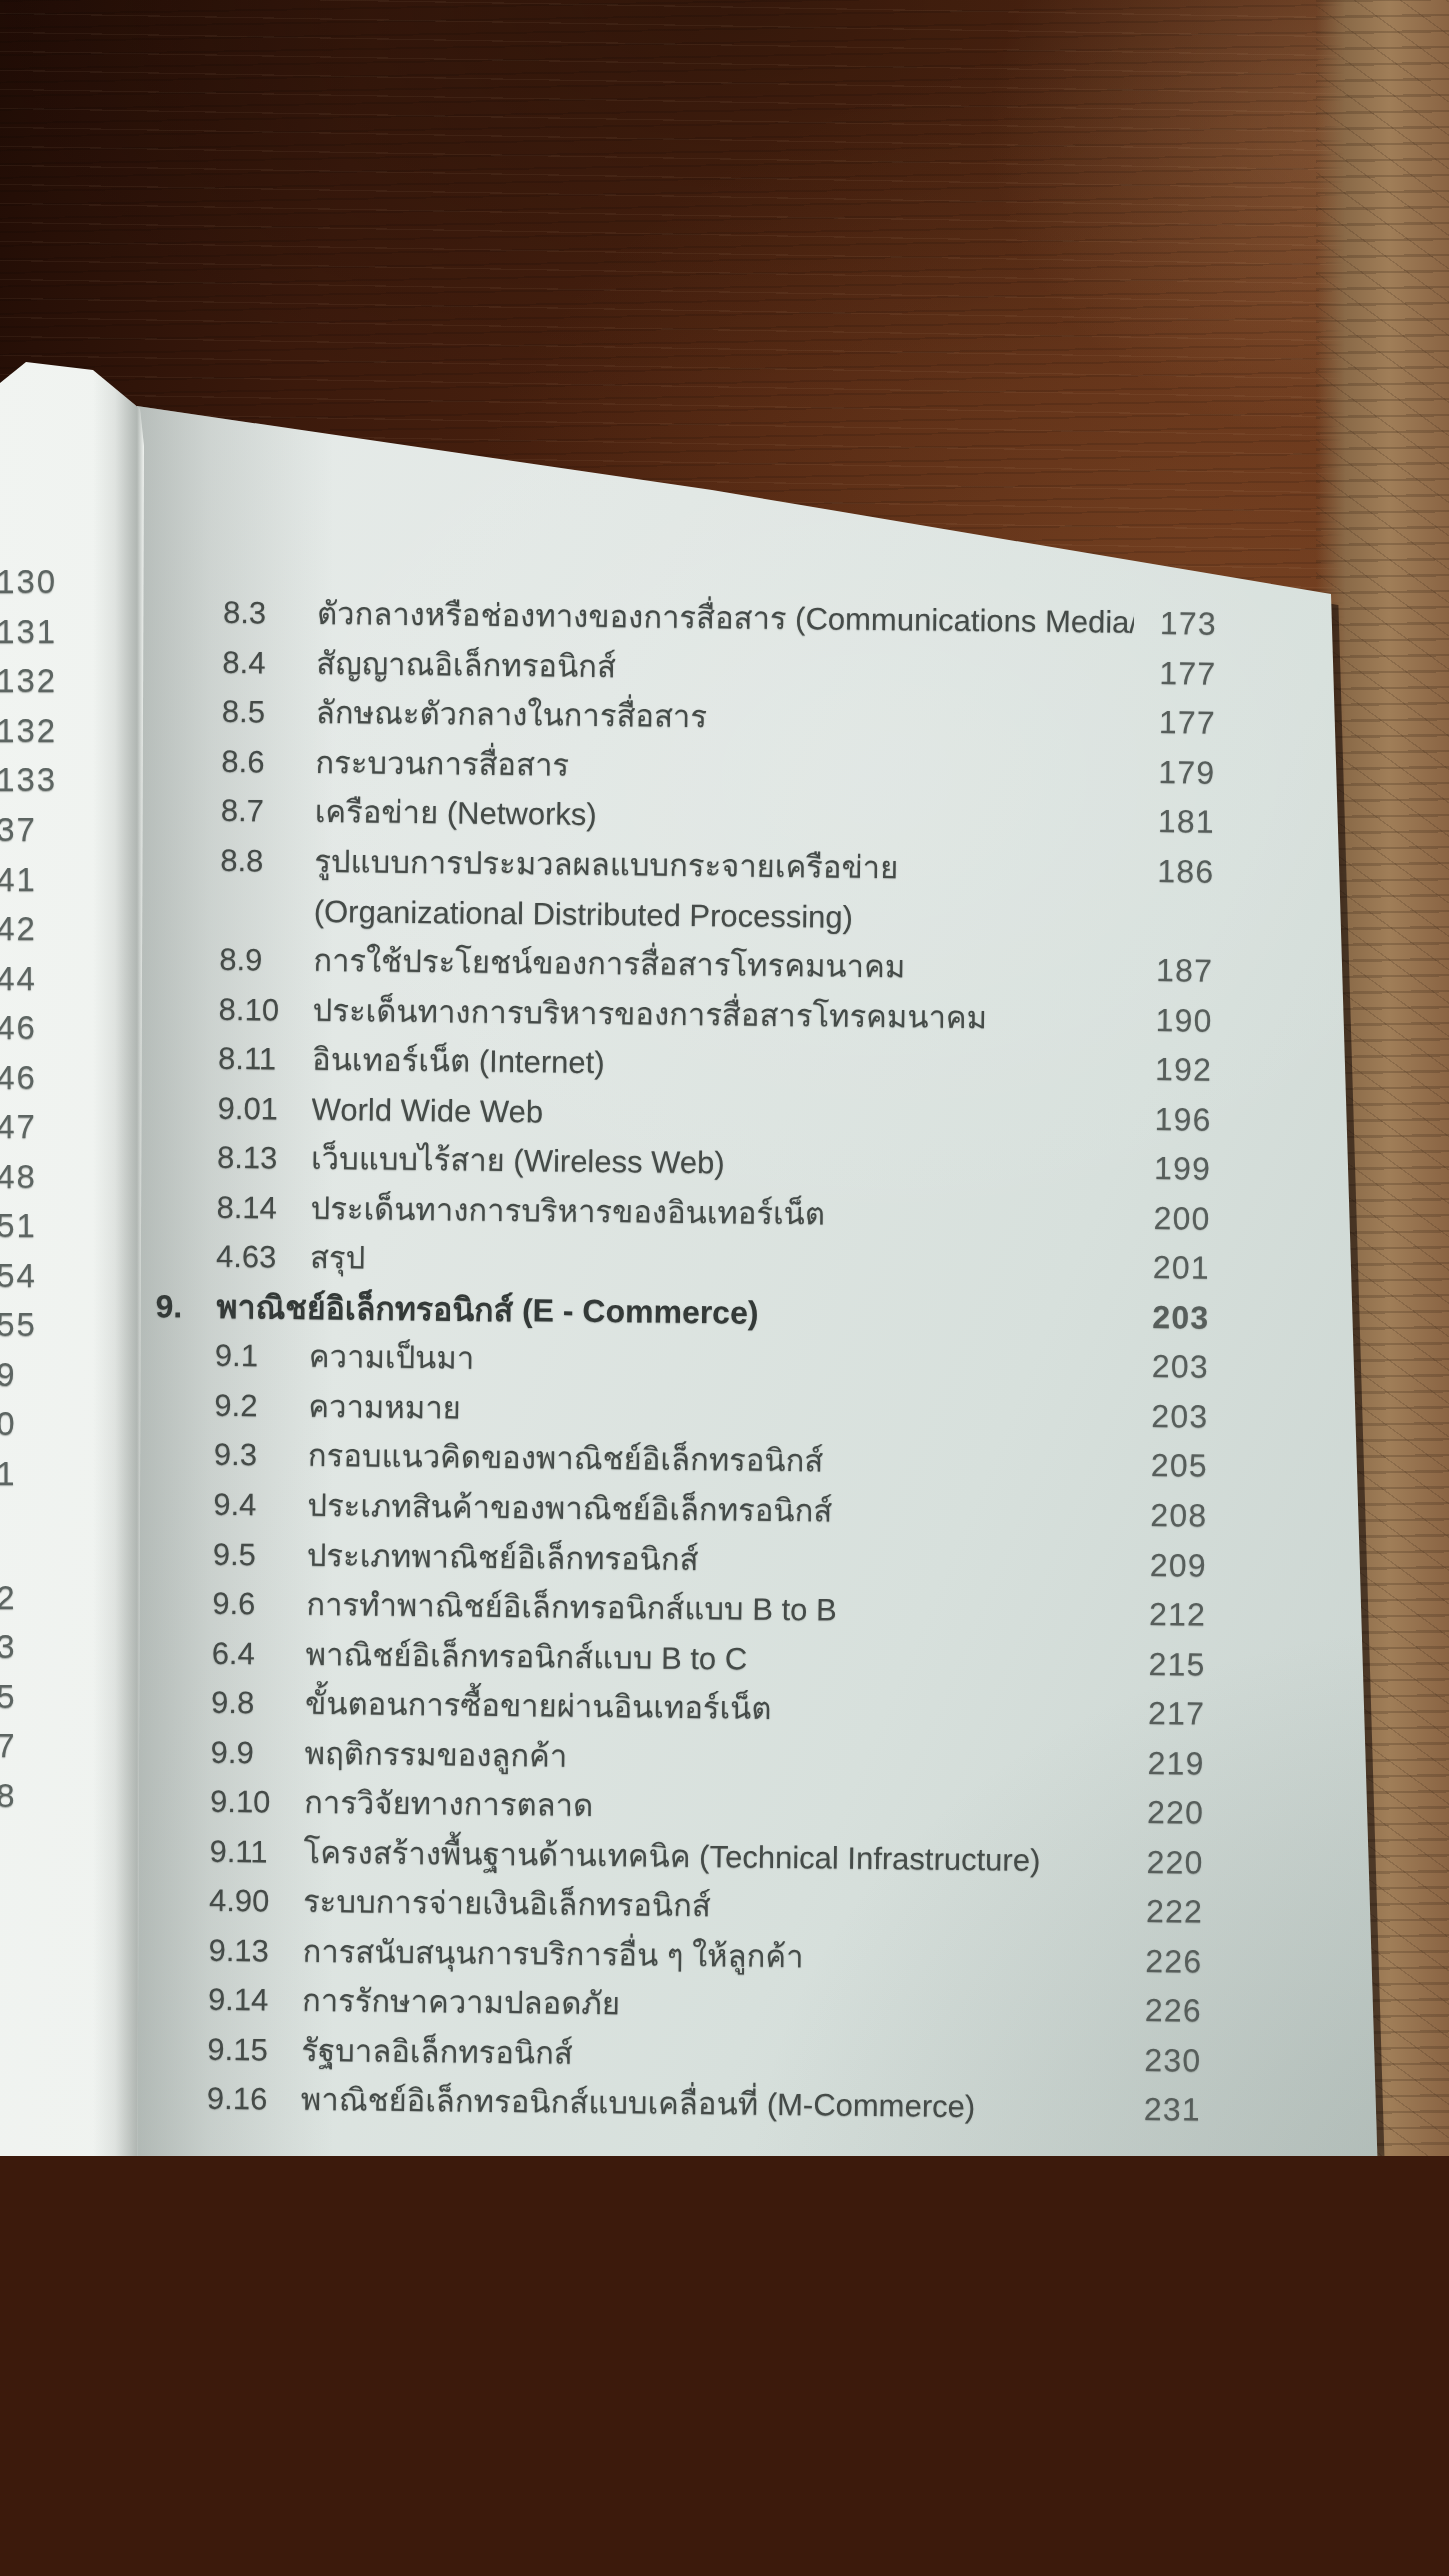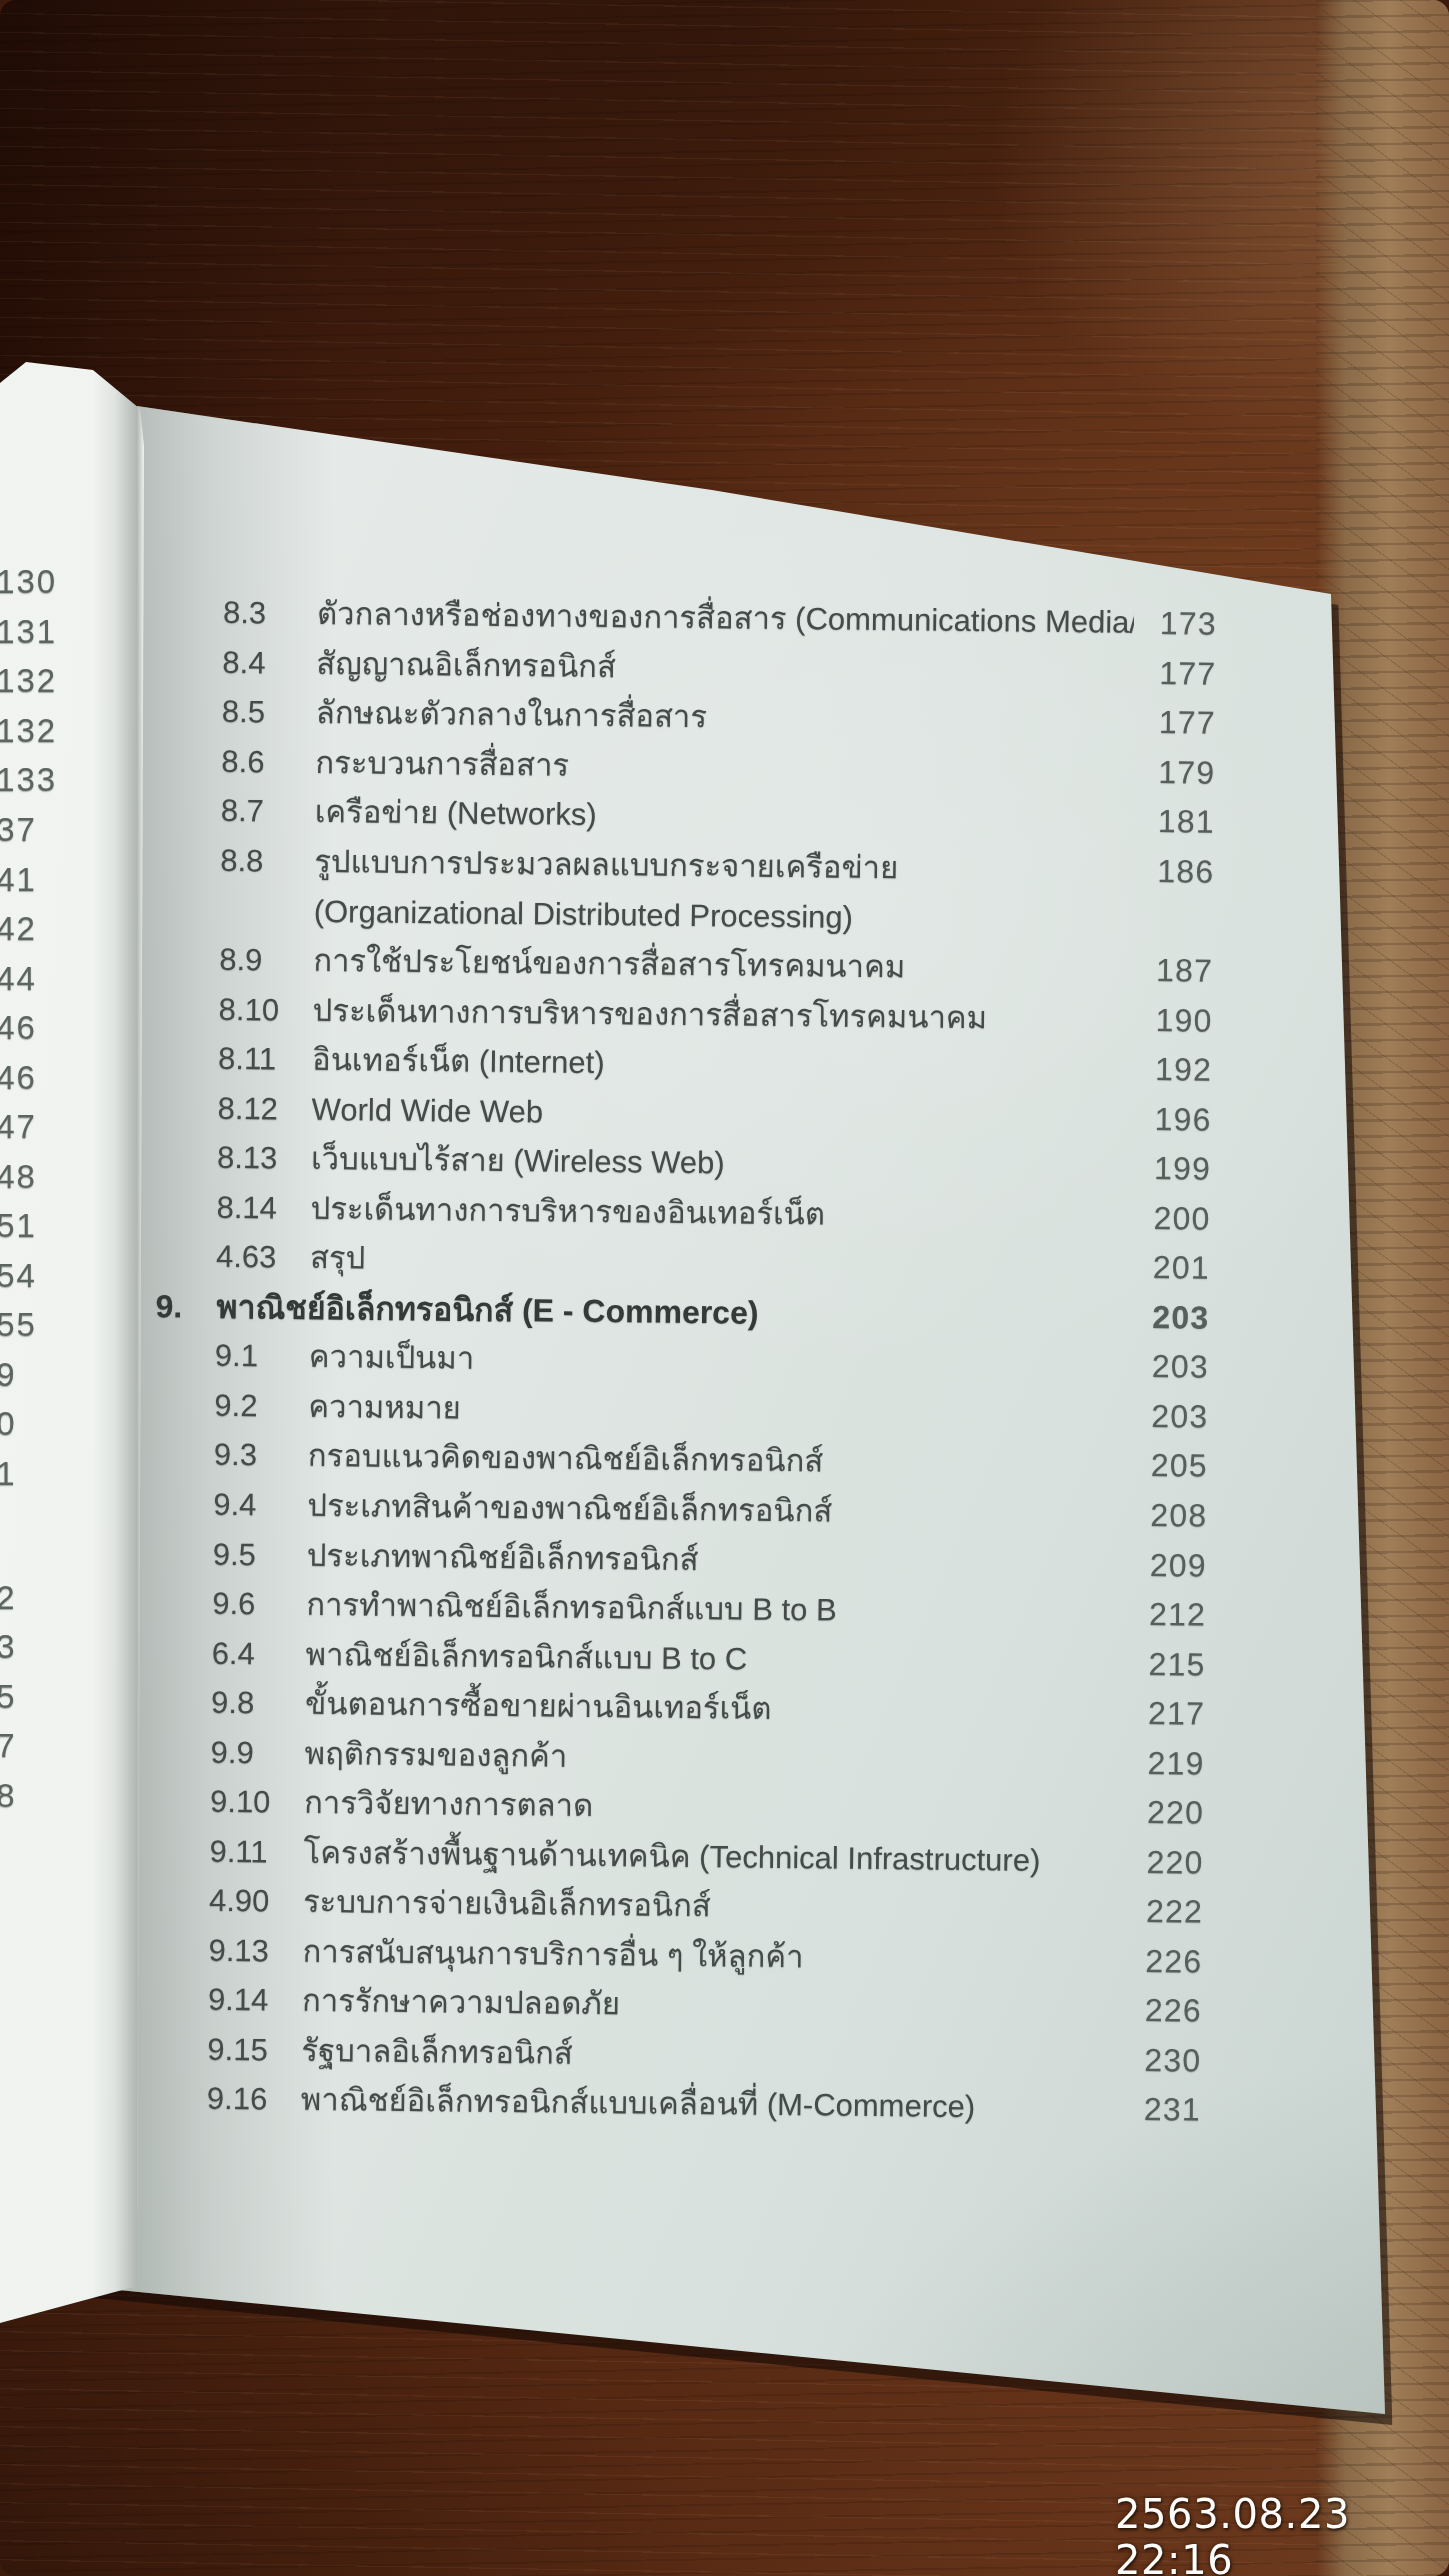--- a/index.html
+++ b/index.html
@@ -1,28 +1,27 @@
 <!DOCTYPE html>
 <html style="font-size:10px"><head>
 <meta charset="utf-8">
 <style>
   html,body{margin:0;padding:0;}
   body{
     width:1449px;height:2576px;
     font-family:"Liberation Sans","DejaVu Sans",sans-serif;
     background:#3c1a0c;
   }
-  .photo{position:relative;width:1449px;height:2576px;overflow:hidden;
+  .photo{position:relative;width:1449px;height:2156px;overflow:hidden;
     background:
       radial-gradient(619px 495px at 96% 6%, rgba(205,160,110,.35), transparent 65%),
       radial-gradient(1053px 805px at 82% 28%, rgba(165,105,58,.30), transparent 70%),
       radial-gradient(1362px 1053px at -8% 112%, rgba(0,0,0,.38), transparent 70%),
       radial-gradient(1115px 557px at 50% 0%, rgba(0,0,0,.30), transparent 75%),
       linear-gradient(102deg,#200c05 0%,#3c1a0c 20%,#4f2410 45%,#5e2e16 70%,#6f3c1f 100%);
-    border-radius: 16px;
   }
   .grain{position:absolute;inset:0;
     background:
       repeating-linear-gradient(179deg, rgba(0,0,0,.11) 0 1.9px, rgba(0,0,0,0) 1.9px 13.6px),
       repeating-linear-gradient(181deg, rgba(255,220,180,.05) 0 1.2px, rgba(0,0,0,0) 1.2px 19px);
   }
   .wood-light-strip{position:absolute;top:0;right:0;width:133px;height:2576px;
     background:
       repeating-linear-gradient(36deg, rgba(60,40,25,.20) 0 1.2px, rgba(0,0,0,0) 1.2px 27px),
       repeating-linear-gradient(179deg, rgba(50,32,18,.22) 0 2.5px, rgba(0,0,0,0) 2.5px 16px),
@@ -153,21 +152,21 @@
         <span class="num">8.10</span>
         <span class="title">ประเด็นทางการบริหารของการสื่อสารโทรคมนาคม</span>
         <span class="page">190</span>
       </div>
       <div class="row" style="top: 1034px;">
         <span class="num">8.11</span>
         <span class="title">อินเทอร์เน็ต (Internet)</span>
         <span class="page">192</span>
       </div>
       <div class="row" style="top: 1084px;">
-        <span class="num">8.12</span>
+        <span class="num">9.01</span>
         <span class="title">World Wide Web</span>
         <span class="page">196</span>
       </div>
       <div class="row" style="top: 1133px;">
         <span class="num">8.13</span>
         <span class="title">เว็บแบบไร้สาย (Wireless Web)</span>
         <span class="page">199</span>
       </div>
       <div class="row" style="top: 1183px;">
         <span class="num">8.14</span>

